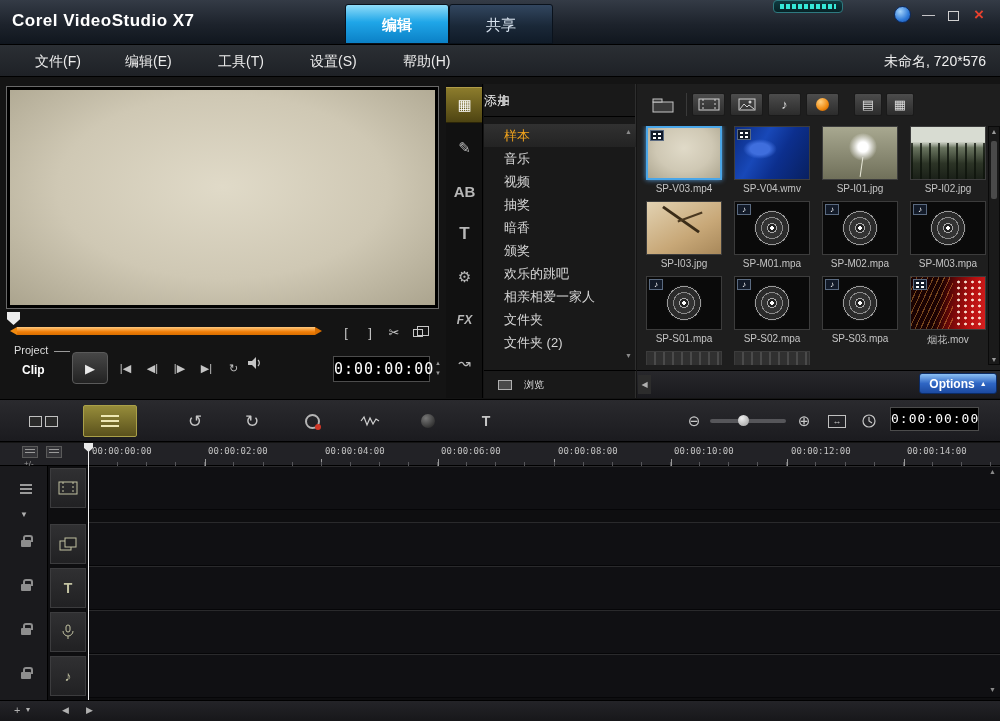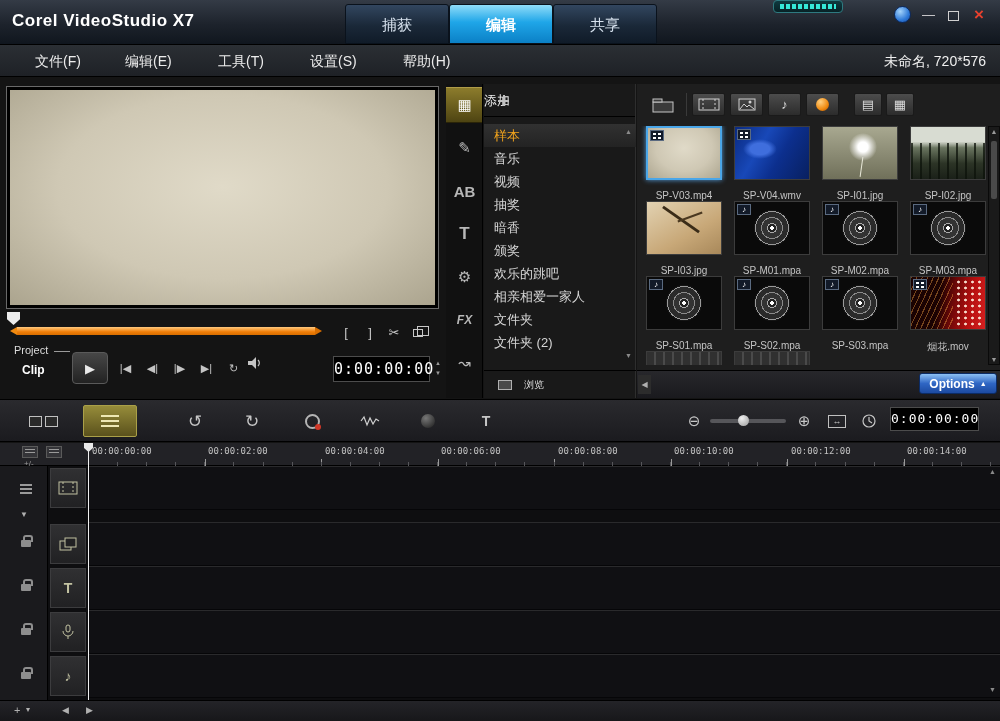--- a/index.html
+++ b/index.html
@@ -75,42 +75,42 @@
 
   
   .library { position:absolute; left:484px; top:84px; width:152px; height:314px; background:#191919;
     border-right:1px solid #2e2e2e; }
   .lib-add { height:33px; line-height:33px; color:#ececec; font-size:13px;
     border-bottom:1px solid #000; position:relative; }
   .plus-ic { position:absolute; left:14px; top:11px; width:11px; height:11px; }
   .plus-ic::before { content:''; position:absolute; left:0; top:5px; width:11px; height:2px; background:#c0c0c0; }
   .plus-ic::after { content:''; position:absolute; left:5px; top:0; width:2px; height:11px; background:#c0c0c0; }
   .lib-list { position:absolute; left:0; top:40px; width:152px; }
-  .lib-item { height:23px; line-height:23px; padding-left:10px; font-size:13px; color:#d6d6d6; white-space:nowrap; overflow:hidden; }
+  .lib-item { height:23px; line-height:23px; padding-left:20px; font-size:13px; color:#d6d6d6; white-space:nowrap; overflow:hidden; }
   .lib-item.selected { color:#f2a41c; background:linear-gradient(#313131,#232323); }
   .lib-up { position:absolute; right:3px; top:44px; font-size:7px; color:#8a8a8a; }
   .lib-down { position:absolute; right:3px; top:268px; font-size:7px; color:#8a8a8a; }
   .lib-browse { position:absolute; left:0; bottom:0; width:152px; height:28px; line-height:28px;
     border-top:1px solid #000; padding-left:40px; color:#dadada; font-size:10px; }
   .browse-ic { position:absolute; left:14px; top:9px; width:14px; height:10px; border:1px solid #b0b0b0; background:#4a4a4a; }
 
   
   .mediapanel { position:absolute; left:637px; top:84px; width:363px; height:314px; background:#1e1e1e; }
   .mt-btn { position:absolute; top:93px; width:33px; height:23px; background:linear-gradient(#4c4c4c,#2c2c2c);
     border:1px solid #1a1a1a; border-radius:2px; display:flex; align-items:center; justify-content:center; color:#dcdcdc; font-size:13px; }
   .folder-btn { left:648px; width:30px; background:none; border:none; }
   .mt-div { position:absolute; left:686px; top:93px; width:1px; height:23px; background:#000; border-right:1px solid #3a3a3a; }
   .motion-ball { width:13px; height:13px; border-radius:50%;
     background:radial-gradient(circle at 35% 30%,#ffd080,#f08a10 60%,#a84c00); }
   .media-grid { position:absolute; left:640px; top:126px; width:352px; height:239px; overflow:hidden;
     display:grid; grid-template-columns:repeat(4,88px); grid-auto-rows:75px; }
   .mitem { width:88px; }
   .mthumb { width:76px; height:54px; margin:0 auto; border:1px solid #3c3c3c; position:relative; background:#000; overflow:hidden; }
   .mitem.sel .mthumb { border:2px solid #4aa6e8; box-shadow:0 0 5px rgba(90,170,240,.9); }
-  .mlabel { text-align:center; font-size:10px; color:#c4c4c4; margin-top:10px; white-space:nowrap; }
+  .mlabel { text-align:center; font-size:10px; color:#c4c4c4; margin-top:3px; white-space:nowrap; }
   .badge { position:absolute; left:2px; top:2px; width:14px; height:11px; background:#121a28; border:1px solid #5a6a80; z-index:2; }
   .badge-v::before { content:''; position:absolute; left:2px; top:2px; width:3px; height:2px; background:#fff;
     box-shadow:5px 0 #fff, 0 4px #fff, 5px 4px #fff; }
   .badge-a { color:#fff; font-size:8px; line-height:9px; text-align:center; }
   .th-beige { background:radial-gradient(ellipse at 50% 40%,#e0dac8 0%,#cfc8b4 55%,#ada690 100%); }
   .th-map { background:linear-gradient(120deg,#0a2a80 0%,#1848b8 35%,#0c2f8e 60%,#082060 100%); }
   .th-map::after { content:''; position:absolute; left:8px; top:12px; width:34px; height:20px;
     background:radial-gradient(ellipse,#3f6edd 0 40%,transparent 70%); }
   .th-dandelion { background:linear-gradient(#a8a890,#70705a); }
   .th-dandelion::before { content:''; position:absolute; left:26px; top:6px; width:28px; height:28px; border-radius:50%;
@@ -209,21 +209,20 @@
   svg { display:block; }
 </style>
 </head>
 <body>
 
 <div class="stage">
 
   <div class="titlebar">
     <div class="logo">Corel VideoStudio X7</div>
     <div class="tabs">
-      <div class="tab">捕获</div>
       <div class="tab active">编辑</div>
       <div class="tab">共享</div>
     </div>
     <div class="widget">
         <i></i>
       </div>
     <div class="help-globe"></div>
     <div class="win-min">—</div>
     <div class="win-max"></div>
     <div class="win-close">×</div>

